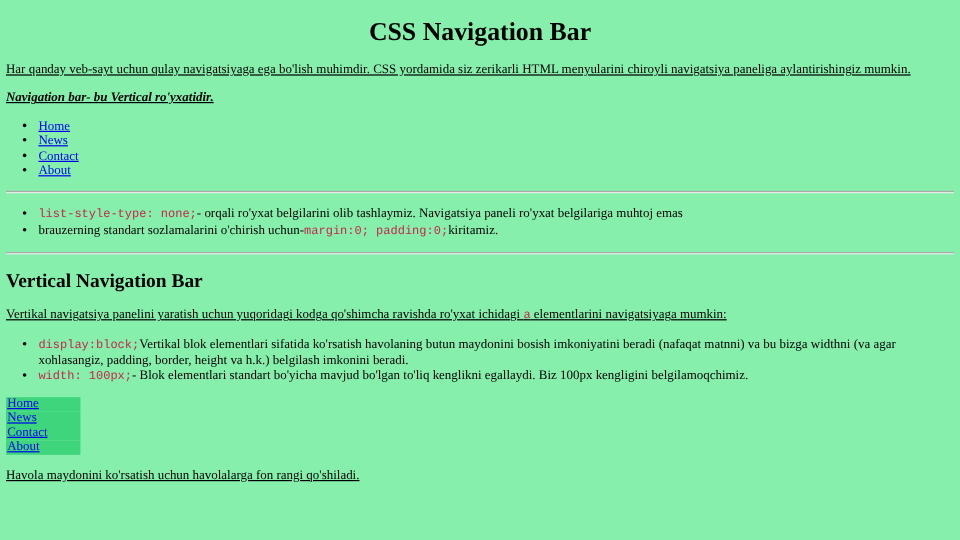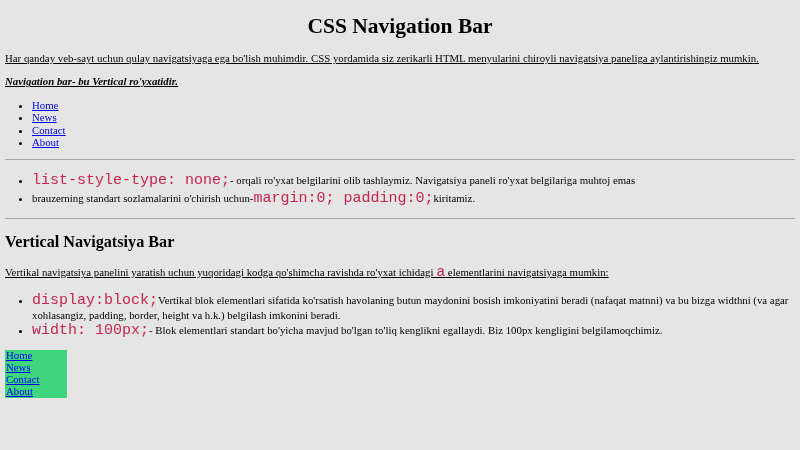--- a/index.html
+++ b/index.html
@@ -2,21 +2,21 @@
 <html><head>
 <meta charset="utf-8">
 <style>
   * { box-sizing: border-box; }
   html, body { margin: 0; padding: 0; background: #fff; }
   .viewport {
     position: relative;
     width: 800px;
     height: 450px;
     overflow: hidden;
-    background: #e5e5e5;
+    background: #86efac;
     font-family: "Liberation Serif", serif;
     font-size: 10.8px;
     color: #000;
   }
   .page { padding: 5px; }
 
   h1.title {
     font-size: 21.5px;
     font-weight: bold;
     text-align: center;
@@ -31,21 +31,21 @@
   p { margin: 10.8px 0; line-height: 1.16; text-decoration: underline; }
   p.bold-italic { font-weight: bold; font-style: italic; }
 
   ul { margin: 10.8px 0; padding-left: 27px; }
   li { line-height: 1.16; margin: 0; }
 
   a.doc-link { color: #0000ee; text-decoration: underline; cursor: pointer; }
 
   code.inline-code {
     font-family: "Liberation Mono", "DejaVu Sans Mono", monospace;
-    font-size: 15px;
+    font-size: 10px;
     color: #c7254e;
     white-space: pre-wrap;
   }
 
   hr.rule {
     border: none;
     border-top: 1px solid #a9a9a9;
     border-bottom: 1px solid #e8e8e8;
     margin: 8px 0;
   }
@@ -89,21 +89,21 @@
     <hr class="rule">
 
 
     <ul>
       <li><code class="inline-code">list-style-type: none;</code><span>- orqali ro'yxat belgilarini olib tashlaymiz. Navigatsiya paneli ro'yxat belgilariga muhtoj emas</span></li>
       <li><span>brauzerning standart sozlamalarini o'chirish uchun-</span><code class="inline-code">margin:0; padding:0;</code><span>kiritamiz.</span></li>
     </ul>
 
     <hr class="rule">
 
-    <h2 class="section-heading">Vertical Navigatsiya Bar</h2>
+    <h2 class="section-heading">Vertical Navigation Bar</h2>
 
     <p><span>Vertikal navigatsiya panelini yaratish uchun yuqoridagi kodga qo'shimcha ravishda ro'yxat ichidagi </span><code class="inline-code">a</code><span> elementlarini navigatsiyaga mumkin:</span></p>
 
     <ul>
       <li><code class="inline-code">display:block;</code><span>Vertikal blok elementlari sifatida ko'rsatish havolaning butun maydonini bosish imkoniyatini beradi (nafaqat matnni) va bu bizga widthni (va agar xohlasangiz, padding, border, height va h.k.) belgilash imkonini beradi.</span></li>
       <li><code class="inline-code">width: 100px;</code><span>- Blok elementlari standart bo'yicha mavjud bo'lgan to'liq kenglikni egallaydi. Biz 100px kengligini belgilamoqchimiz.</span></li>
     </ul>
 
     <ul class="vert-nav">
       <li>
@@ -113,16 +113,17 @@
           <a>News</a>
         </li>
       <li>
           <a>Contact</a>
         </li>
       <li>
           <a>About</a>
         </li>
     </ul>
 
+    <p>Havola maydonini ko'rsatish uchun havolalarga fon rangi qo'shiladi.</p>
 
 
   </div>
 </div>
 
 </body></html>

